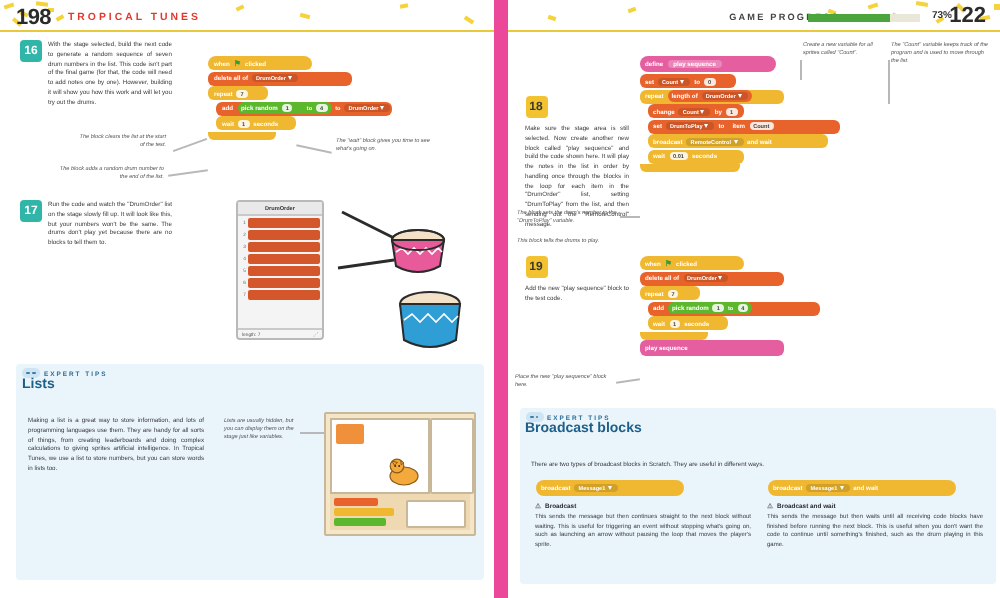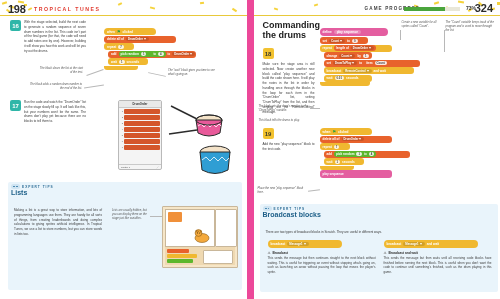--- a/index.html
+++ b/index.html
@@ -270,23 +270,22 @@
       <div class="cf" style="left:60px;top:4px;width:4px;height:2px;transform:rotate(-20deg);"></div>
       <div class="cf" style="left:20px;top:8px;width:4px;height:2px;transform:rotate(18deg);"></div>
     </div>
     <div class="rule" style="top:15px;"></div>
 
     <div class="gp-label">GAME PROGRESS</div>
     <div class="gp-track">
       <div class="gp-fill" id="gp-fill" style="width: 73%;"></div>
     </div>
     <div class="gp-pct">73%</div>
-    <div class="folio-r">324</div>
-
-    <div style="position:absolute;left:9px;top:20px;width:58px;font-size:9px;font-weight:bold;color:#1b1b1b;line-height:1.12;">Commanding the drums</div>
+    <div class="folio-r">122</div>
+
 
     <div class="num yel" style="left:9px;top:48px;">18</div>
     <div class="ptxt" style="left:9px;top:62px;width:52px;">Make sure the stage area is still selected. Now create another new block called "play sequence" and build the code shown here. It will play the notes in the list in order by handling once through the blocks in the loop for each item in the "DrumOrder" list, setting "DrumToPlay" from the list, and then sending out the "RemoteControl" message.</div>
 
     <div class="callout" style="left:148px;top:20px;width:36px;">Create a new variable for all sprites called "Count".</div>
     <div class="callout" style="left:192px;top:20px;width:50px;">The "Count" variable keeps track of the program and is used to move through the list.</div>
     <div class="leader" style="left:146px;top:30px;height:10px;"></div>
     <div class="leader" style="left:190px;top:30px;height:22px;"></div>
 
     <div class="cwrap" style="left:66px;top:28px;">

